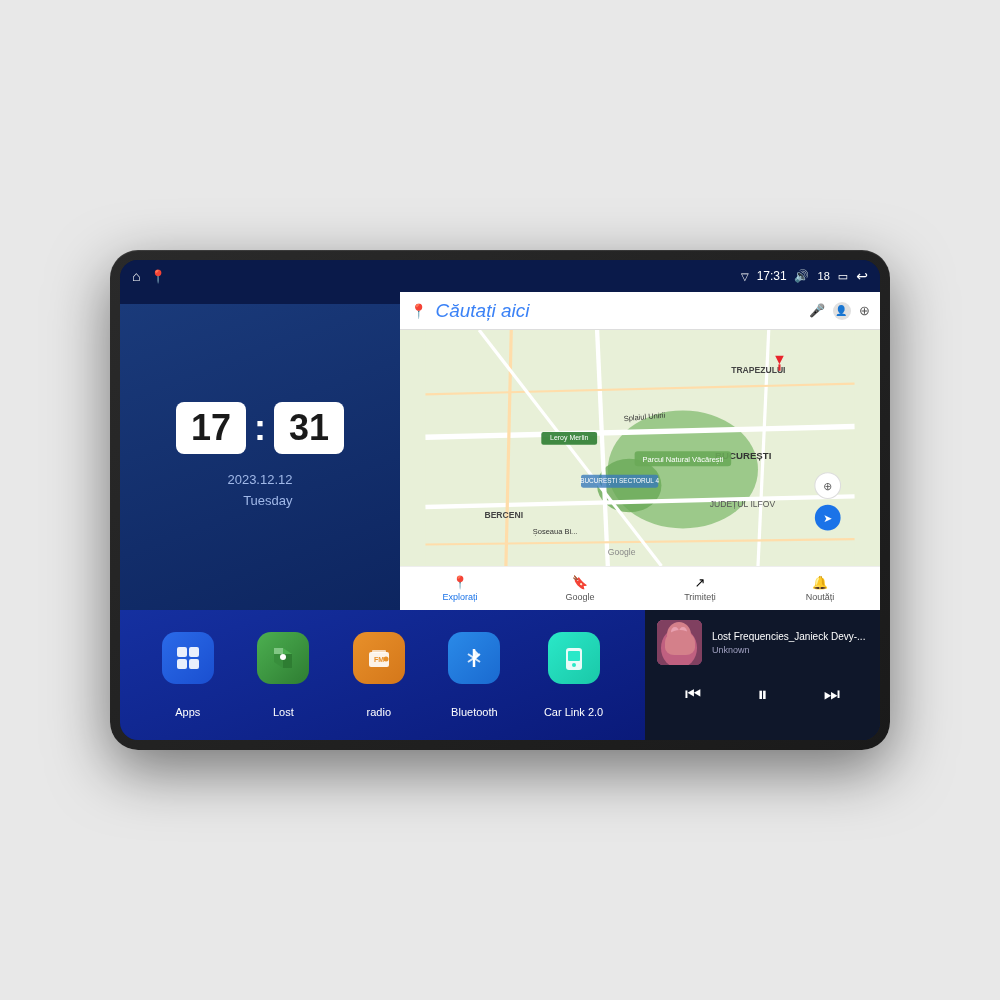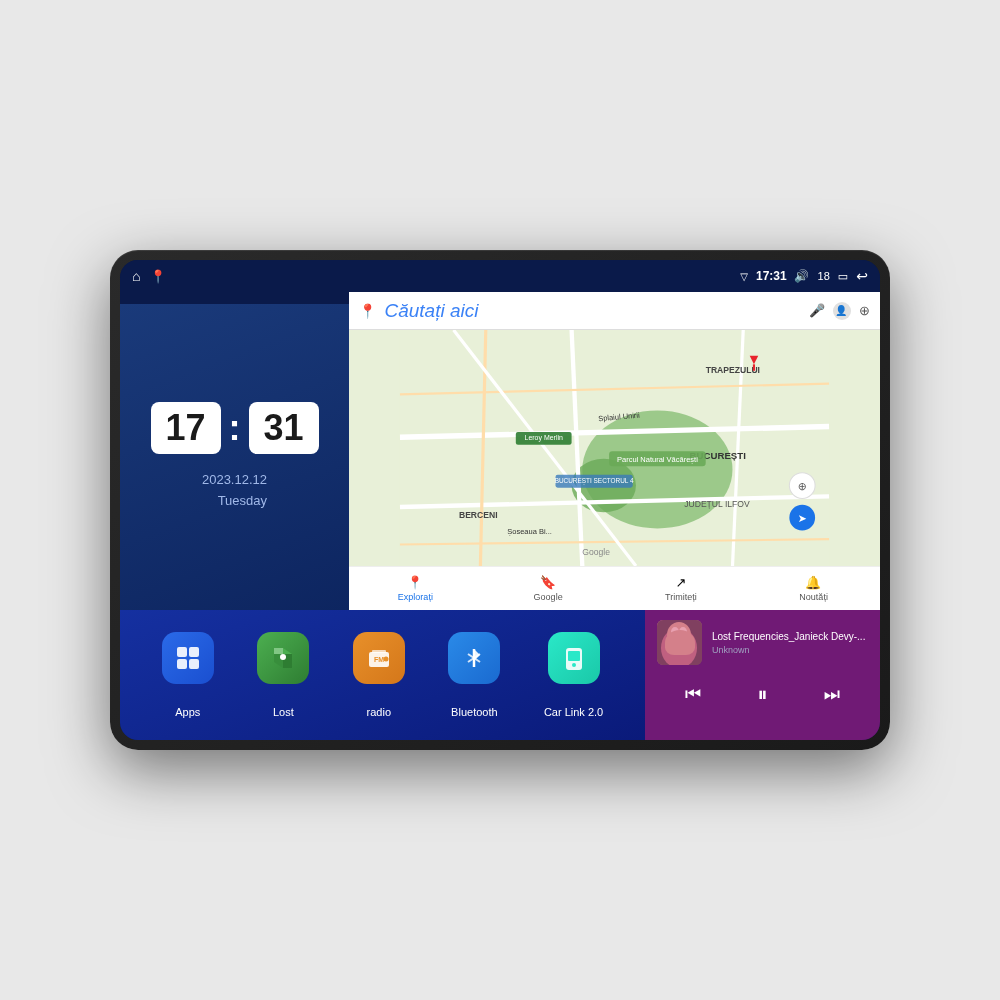--- a/index.html
+++ b/index.html
@@ -54,41 +54,41 @@
       display: flex;
       align-items: center;
       gap: 8px;
       font-size: 11px;
       color: #fff;
     }
 
     .status-time {
       font-size: 12px;
       color: #fff;
-      font-weight: 700;
+      font-weight: 400;
     }
 
     
     .main-content {
       flex: 1;
       display: flex;
       flex-direction: column;
       overflow: hidden;
     }
 
     
     .top-section {
       display: flex;
       flex: 1;
       min-height: 0;
     }
 
     
     .clock-widget {
-      width: 229px;
+      width: 280px;
       background: linear-gradient(160deg, #1a3a7a, #0d2560);
       padding: 20px;
       display: flex;
       flex-direction: column;
       align-items: center;
       justify-content: center;
       flex-shrink: 0;
       margin-top: 12px;
     }
 
@@ -256,21 +256,21 @@
     
     .icon-apps { background: linear-gradient(135deg, #2a6ae8, #1a4fd0); }
     .icon-maps { background: linear-gradient(135deg, #4caf50, #2e7d32); }
     .icon-radio { background: linear-gradient(135deg, #e8902a, #d4771a); }
     .icon-bluetooth { background: linear-gradient(135deg, #2a8ae8, #1a6ad0); }
     .icon-carlink { background: linear-gradient(135deg, #2ae8c8, #1ac8a8); }
 
     
     .music-section {
       width: 235px;
-      background: #701a75;
+      background: #0f172a;
       display: flex;
       flex-direction: column;
       padding: 10px 12px;
       flex-shrink: 0;
     }
 
     .music-top {
       display: flex;
       align-items: center;
       gap: 10px;

